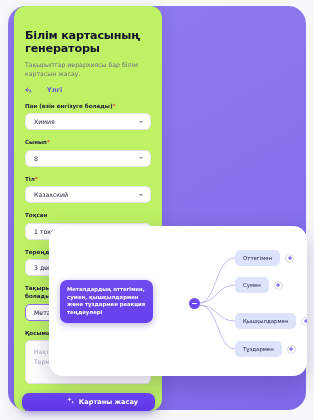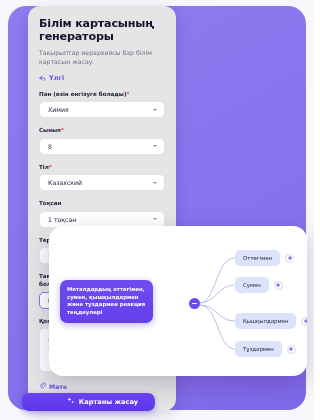--- a/index.html
+++ b/index.html
@@ -19,46 +19,46 @@
   .purple-bg {
     position: absolute;
     left: 8px; top: 6px;
     width: 298px; height: 404px;
     border-radius: 18px;
     background: linear-gradient(150deg, #8f7bf0 0%, #8a74ee 45%, #8069e9 100%);
   }
   
   .form-card {
     position: absolute;
-    left: 28px; top: 6px;
+    left: 14px; top: 6px;
     width: 148px; height: 405px;
-    background: #e5e5e5;
+    background: #bef264;
     border-radius: 12px;
     box-shadow: 0 4px 14px rgba(40,20,90,.16);
-    padding: 12px 11px 0 11px;
+    padding: 24px 11px 0 11px;
     overflow: hidden;
   }
   .card-title {
     font-size: 11.2px;
     font-weight: bold;
     color: #13132b;
     letter-spacing: -0.2px;
     line-height: 1.15;
   }
   .card-sub {
     margin-top: 5px;
     font-size: 6.2px;
     color: #6e6e87;
     line-height: 1.45;
   }
   .tpl-link {
     margin-top: 7px;
     display: flex;
     align-items: center;
-    gap: 3px;
+    gap: 15px;
     font-size: 6.6px;
     font-weight: bold;
     color: #6c4ee3;
   }
   .tpl-link svg { display: block; }
 
   .field { margin-top: 9px; }
   .field-label {
     font-size: 5.6px;
     font-weight: bold;

